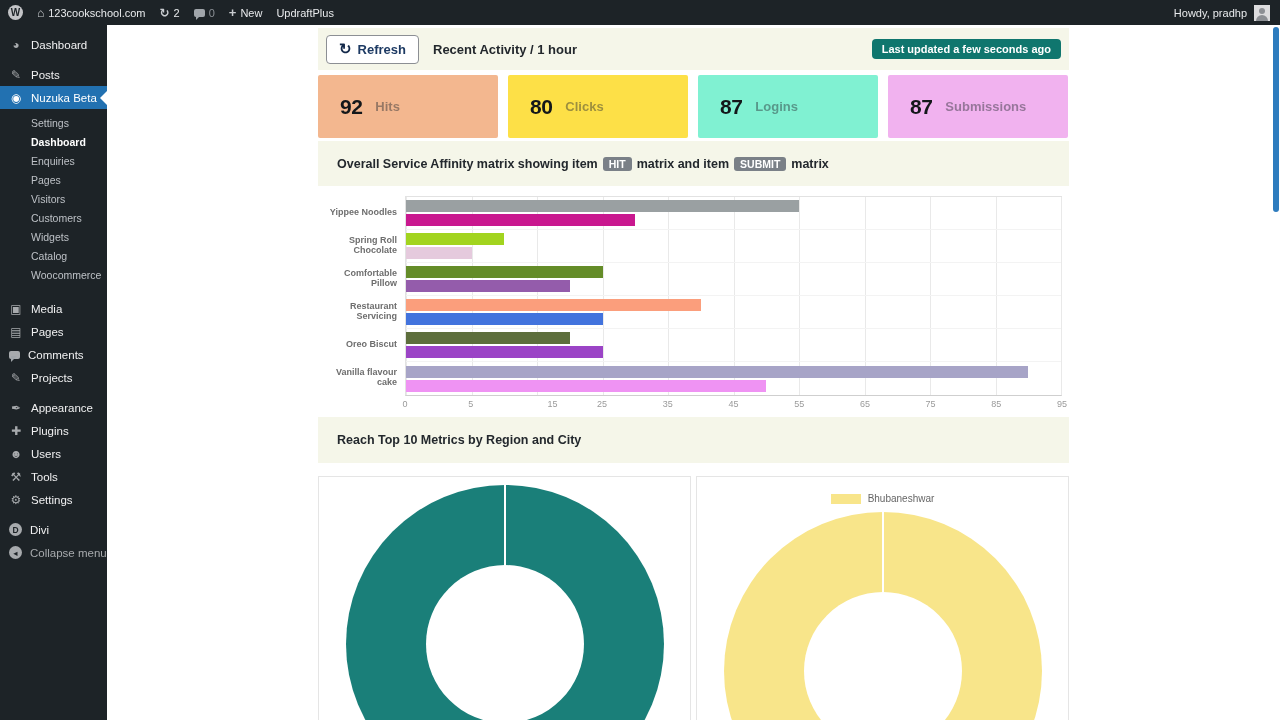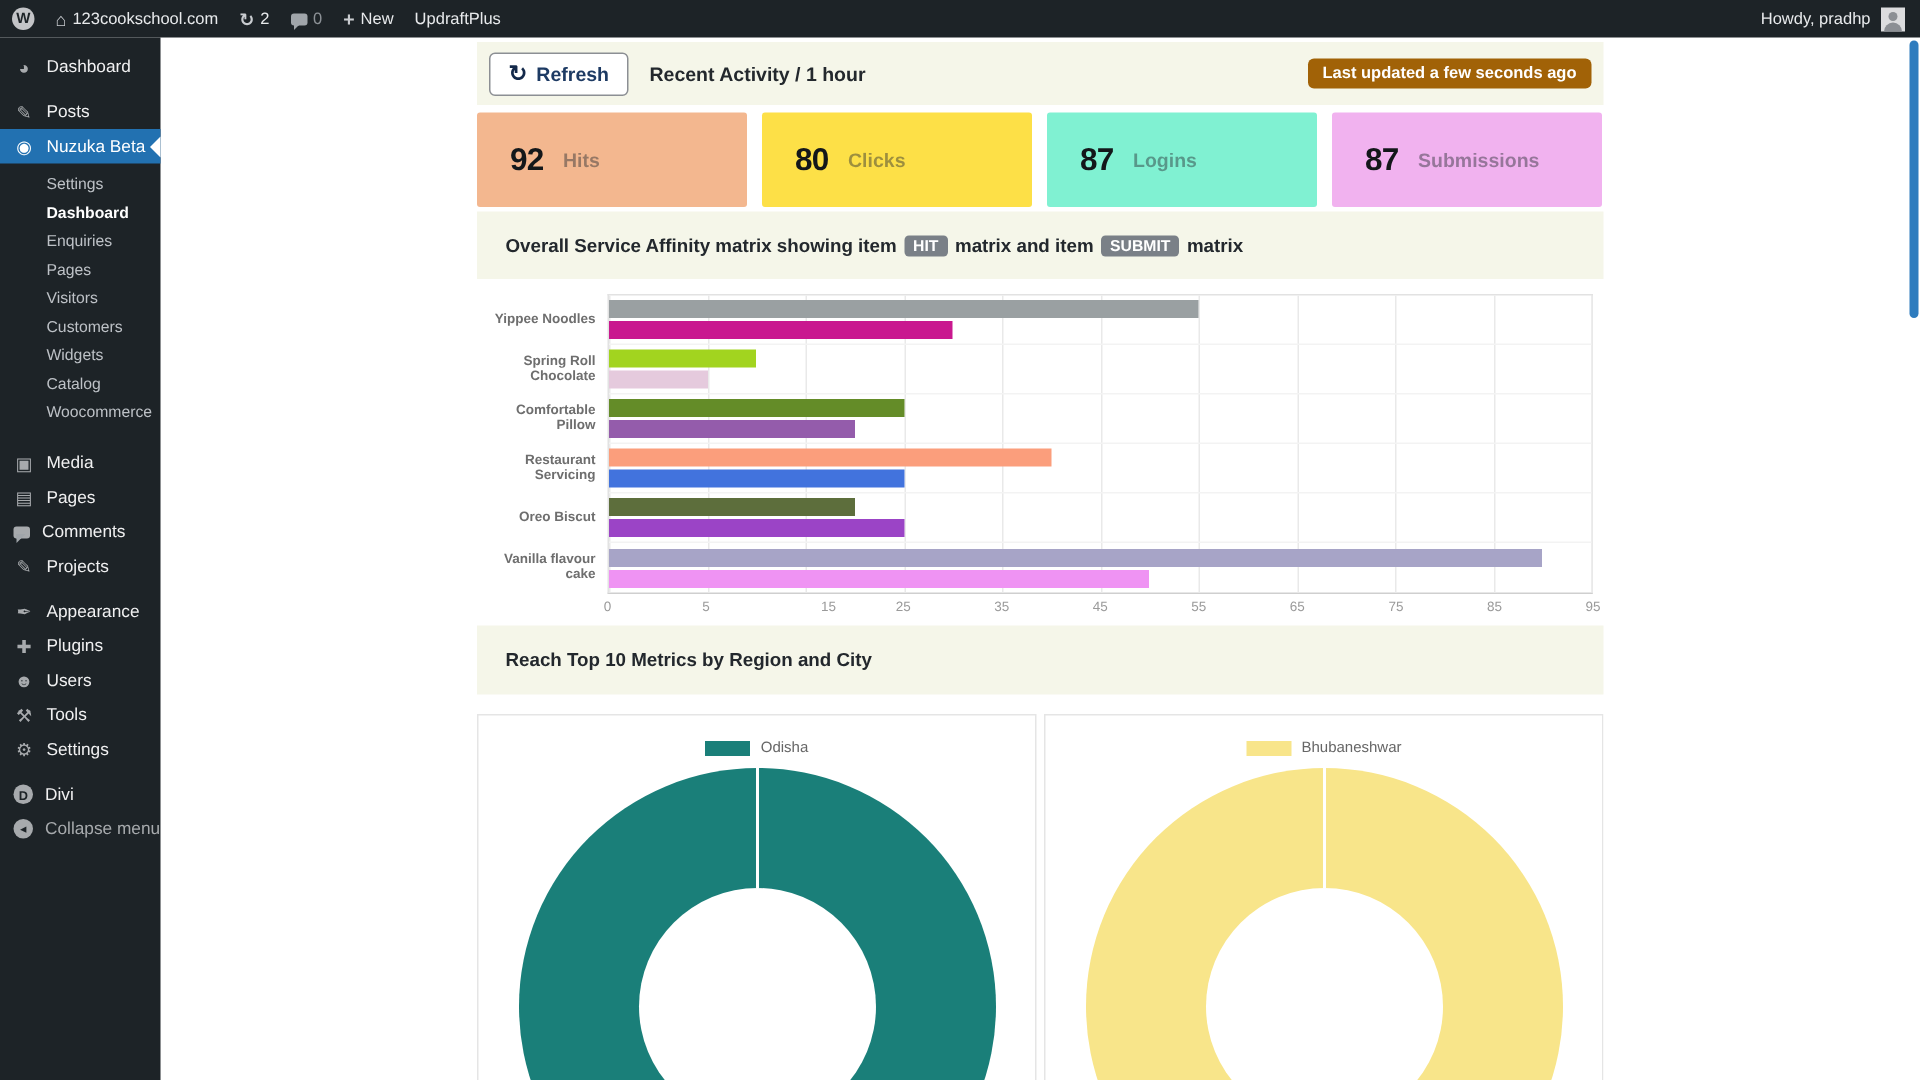--- a/index.html
+++ b/index.html
@@ -51,21 +51,21 @@
 
   
   .content { position:absolute; left:318px; top:25px; width:751px; }
   .strip { background:#f5f6e9; }
   .hdr-strip { margin-top:3px; height:42px; display:flex; align-items:center; padding:0 8px; }
   .refresh-btn { display:flex; align-items:center; gap:6px; background:#fff;
     border:1px solid #8c8f94; border-radius:4px; height:29px; padding:0 12px;
     font-size:13px; font-weight:bold; color:#1d3a63; cursor:pointer; }
   .refresh-glyph { font-size:15px; font-weight:bold; color:#13294a; }
   .hdr-title { font-size:13px; font-weight:bold; color:#23282d; margin-left:14px; flex:1; }
-  .updated-badge { background:#a16207; color:#fff; font-size:11px; font-weight:bold;
+  .updated-badge { background:#0f766e; color:#fff; font-size:11px; font-weight:bold;
     border-radius:4px; padding:4px 10px; }
 
   .cards { display:flex; gap:10px; margin-top:5px; height:63px; }
   .card { width:180px; border-radius:2px; display:flex; align-items:center; padding-left:22px; }
   .card .num { font-size:21px; font-weight:bold; color:#13171a; letter-spacing:-0.5px; }
   .card .lbl { font-size:13px; font-weight:bold; color:rgba(40,44,52,0.45); margin-left:13px; }
 
   .sec-strip { margin-top:3px; height:45px; display:flex; align-items:center;
     padding-left:19px; font-size:12.5px; font-weight:bold; color:#23282d; gap:5px; flex-wrap:nowrap; }
   .tag-badge { background:#7a8087; color:#fff; font-size:10.5px; font-weight:bold;
@@ -313,24 +313,20 @@
       <span class="x-tick" style="left: 90%;">85</span>
       <span class="x-tick" style="left: 100%;">95</span>
     </div>
 
   <div class="strip reach-strip">
     <span>Reach Top 10 Metrics by Region and City</span>
   </div>
 
   <div class="panels">
     <div class="panel">
-      <div class="legend">
-        <span class="swatch" id="swatch-0" style="background: rgb(26, 127, 121);"></span>
-        <span class="legend-label">Odisha</span>
-      </div>
       <div class="donut" id="donut-0" style="background: rgb(26, 127, 121);">
         <div class="donut-tick"></div>
         <div class="donut-hole"></div>
       </div>
     </div>
     <div class="panel">
       <div class="legend">
         <span class="swatch" id="swatch-1" style="background: rgb(248, 229, 138);"></span>
         <span class="legend-label">Bhubaneshwar</span>
       </div>

